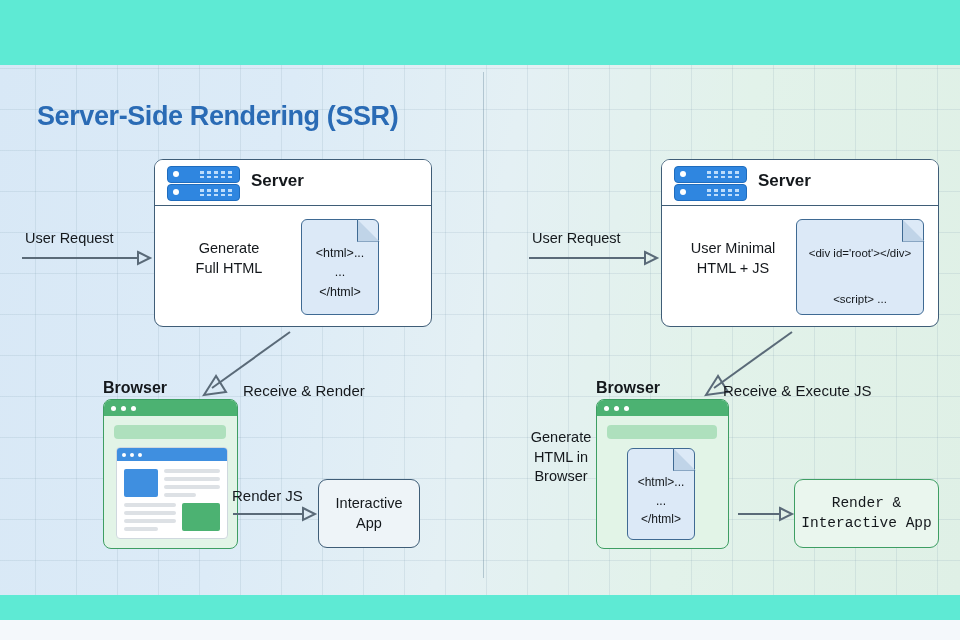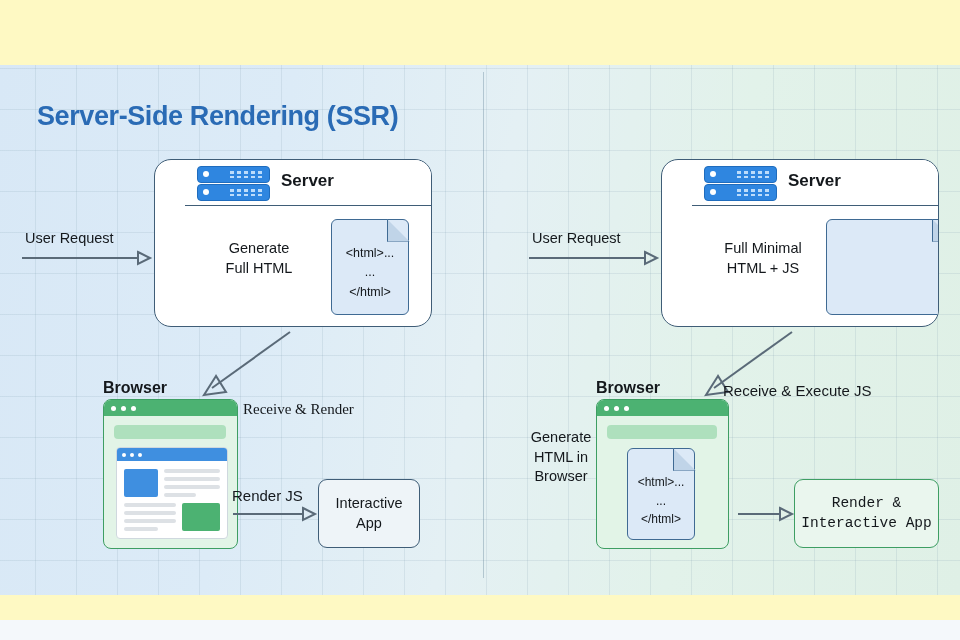--- a/index.html
+++ b/index.html
@@ -6,21 +6,21 @@
     margin: 0; padding: 0;
     width: 960px; height: 640px;
     overflow: hidden;
     background: #f4f8fb;
     font-family: "Liberation Sans", sans-serif;
   }
 
   #stage {
     position: relative;
     width: 960px; height: 620px;
-    background: #fef9c3;
+    background: #5eead4;
   }
 
   
   #panel {
     position: absolute;
     left: 0; top: 65px;
     width: 960px; height: 530px;
     background: linear-gradient(100deg, #d8e8f6 0%, #dcebf7 28%, #e4f0f4 50%, #e2f2ea 72%, #dff0e6 100%);
     overflow: hidden;
   }
@@ -57,25 +57,24 @@
     color: #14181c;
     white-space: nowrap;
     line-height: 1.35;
   }
   .lbl.center { text-align: center; }
 
   
   .server-card {
     position: absolute;
     border: 1.6px solid #3f5d77;
-    border-radius: 17px;
-    background: #ffffff;
-    box-sizing: border-box;
-    overflow: hidden;
-    padding-left: 30px;
+    border-radius: 9px;
+    background: #ffffff;
+    box-sizing: border-box;
+    overflow: hidden;
   }
   .server-head {
     position: relative;
     height: 45px;
     border-bottom: 1.6px solid #3f5d77;
     background: #ffffff;
   }
   .rack {
     position: absolute;
     left: 12px;
@@ -277,21 +276,21 @@
 ...
 &lt;/html&gt;</div>
       </div>
     </div>
   </div>
 
   <svg class="arrow-svg" style="left:198px; top:330px;" width="100" height="70">
     <line x1="92" y1="2" x2="14" y2="58"></line>
     <path d="M18 46 L6 65 L28 62 Z" fill="#5a6a78" stroke="none"></path>
   </svg>
-  <div class="lbl" style="left:243px; top:399px; font-size:15px;font-family:Liberation Serif, serif;">Receive &amp; Render</div>
+  <div class="lbl" style="left:243px; top:381px; font-size:15px;">Receive &amp; Render</div>
 
   <div class="bold-label" style="left:103px; top:379px;">Browser</div>
   <div class="browser" style="left:103px; top:399px; width:135px; height:150px;">
     <div class="br-bar">
       <span class="d d1"></span>
         <span class="d d2"></span>
         <span class="d d3"></span>
     </div>
     <div class="br-urlbar" style="width:112px;"></div>
 
@@ -334,24 +333,27 @@
         <span class="dot"></span>
           <span class="bars"></span>
       </div>
       <div class="rack r2">
         <span class="dot"></span>
           <span class="bars"></span>
       </div>
       <div class="server-title">Server</div>
     </div>
     <div class="server-body">
-      <div class="lbl center" style="left:8px; top:33px; width:126px; white-space:pre-line;">Full Minimal
+      <div class="lbl center" style="left:8px; top:33px; width:126px; white-space:pre-line;">User Minimal
 HTML + JS</div>
       <div class="doc" style="left:134px; top:13px; width:128px; height:96px;">
         <span class="fold"></span>
+        <div class="doc-text" style="top:22px; font-size:11.5px; line-height:2.0;">&lt;div id='root'&gt;&lt;/div&gt;
+
+&lt;script&gt; ...</div>
       </div>
     </div>
   </div>
 
   <svg class="arrow-svg" style="left:700px; top:330px;" width="100" height="70">
     <line x1="92" y1="2" x2="14" y2="58"></line>
     <path d="M18 46 L6 65 L28 62 Z" fill="#5a6a78" stroke="none"></path>
   </svg>
   <div class="lbl" style="left:723px; top:381px; font-size:15px;">Receive &amp; Execute JS</div>
 

